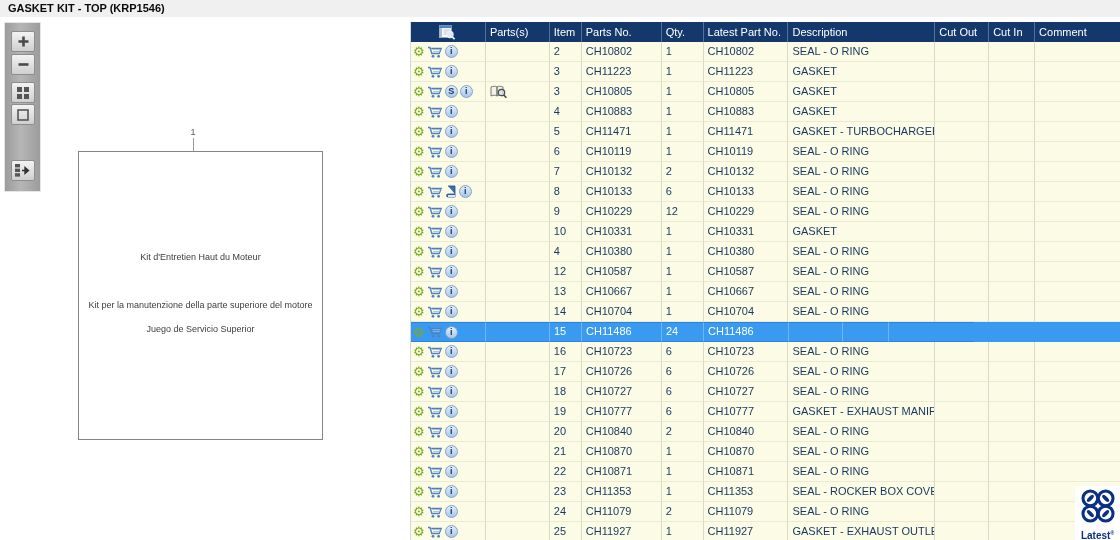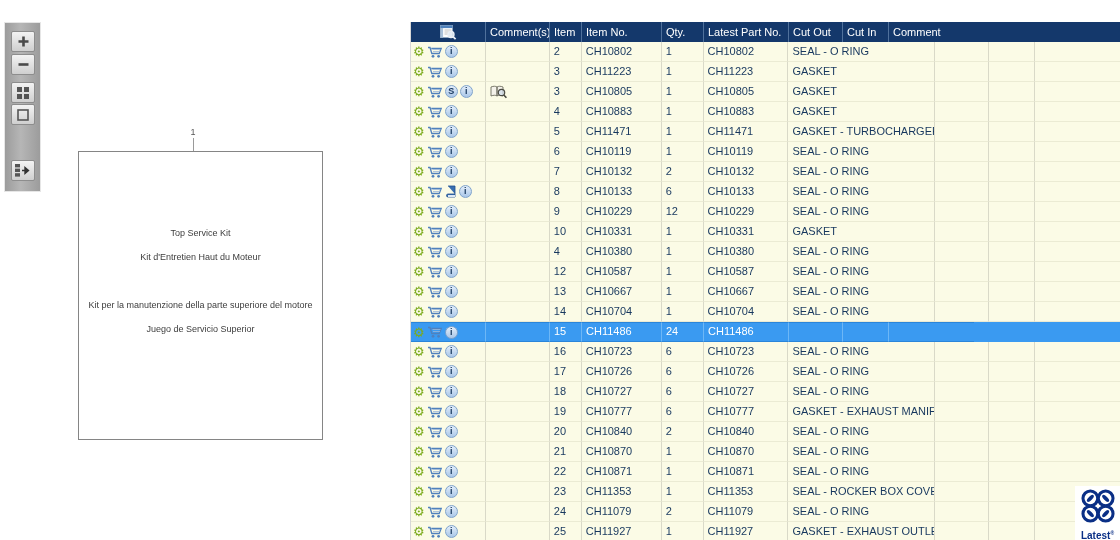--- a/index.html
+++ b/index.html
@@ -58,20 +58,21 @@
   .logo-box { position:absolute; left:1075px; top:486px; width:45px; height:54px;
               background:#fff; z-index:5; text-align:center; }
   .logo-text { font-size:10px; font-weight:bold; color:#0a2f86; line-height:10px; }
   .logo-text sup { font-size:5px; }
 </style>
 </head>
 <body>
 
 <div id="app">
 
+  <div class="titlebar">GASKET KIT - TOP (KRP1546)</div>
 
   <div class="toolbar" id="toolbar">
       <div class="tbtn" style="top: 8px;">
         <span style="display: inline-flex; align-items: center; flex: 0 0 auto;">
           <svg width="13" height="13" viewBox="0 0 13 13">
             <path d="M6.5 1.5v10M1.5 6.5h10" stroke="#4a4a4a" stroke-width="2.6"></path>
           </svg>
         </span>
       </div>
       <div class="tbtn" style="top: 31px;">
@@ -107,46 +108,46 @@
             <path d="M7 6.5h5M10 3.5l3.5 3-3.5 3z" stroke="#333" stroke-width="1.4" fill="#333"></path>
           </svg>
         </span>
       </div>
     </div>
 
   <div>
     <div class="callout">1</div>
     <div class="callout-line"></div>
     <div class="part-box" id="part-box">
-        <div class="dline" style="top: 76px;">Top Service Kit</div>
         <div class="dline" style="top: 100px;">Kit d'Entretien Haut du Moteur</div>
         <div class="dline" style="top: 172px;">Juego de Servicio Superior</div>
         <div class="dline" style="top: 148px;">Kit per la manutenzione della parte superiore del motore</div>
       </div>
   </div>
 
   <div class="ptable">
     <div class="thead" id="thead">
         <div class="hcell" style="width: 74px;">
           <span style="display: inline-flex; align-items: center; flex: 0 0 auto;">
             <svg width="17" height="15" viewBox="0 0 17 15">
               <rect x="0.5" y="0.5" width="12" height="12" fill="#fff" stroke="#8fa6c0"></rect>
               <rect x="0.5" y="0.5" width="12" height="2.6" fill="#4f81bd"></rect>
               <rect x="0.5" y="3" width="2.6" height="9.5" fill="#a8c0da"></rect>
               <path d="M4.5 5h7M4.5 7h7M4.5 9h5" stroke="#b9b9b9" stroke-width="0.9"></path>
               <circle cx="11" cy="9.5" r="3" fill="#dfe9f2" fill-opacity="0.85" stroke="#e8eef5" stroke-width="1.4"></circle>
               <path d="M13 11.6l2.6 2.6" stroke="#e8eef5" stroke-width="1.8"></path>
             </svg>
           </span>
         </div>
-        <div class="hcell" style="width: 64px;">Comment(s)</div>
+        <div class="hcell" style="width: 64px;">Parts(s)</div>
         <div class="hcell" style="width: 32px;">Item</div>
-        <div class="hcell" style="width: 80px;">Item No.</div>
+        <div class="hcell" style="width: 80px;">Parts No.</div>
         <div class="hcell" style="width: 42px;">Qty.</div>
         <div class="hcell" style="width: 85px;">Latest Part No.</div>
+        <div class="hcell" style="width: 147px;">Description</div>
         <div class="hcell" style="width: 54px;">Cut Out</div>
         <div class="hcell" style="width: 46px;">Cut In</div>
         <div class="hcell" style="width: 86px;">Comment</div>
       </div>
     <div id="tbody">
         <div class="trow">
           <div class="tcell" style="width: 74px;">
             <span style="display: inline-flex; align-items: center; flex: 0 0 auto;">
               <span class="gear">⚙</span>
             </span>

